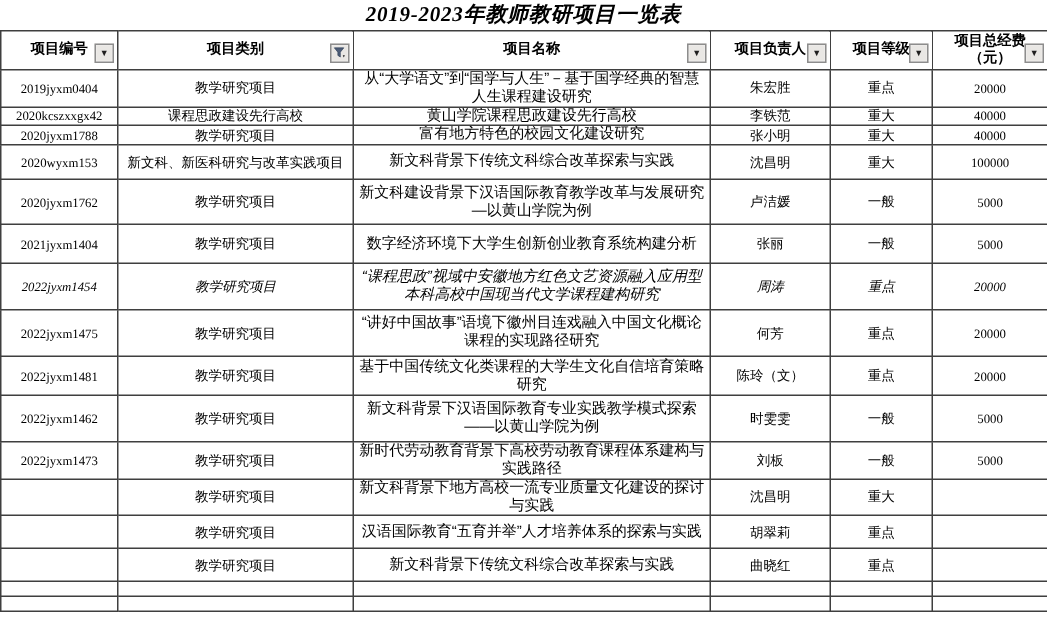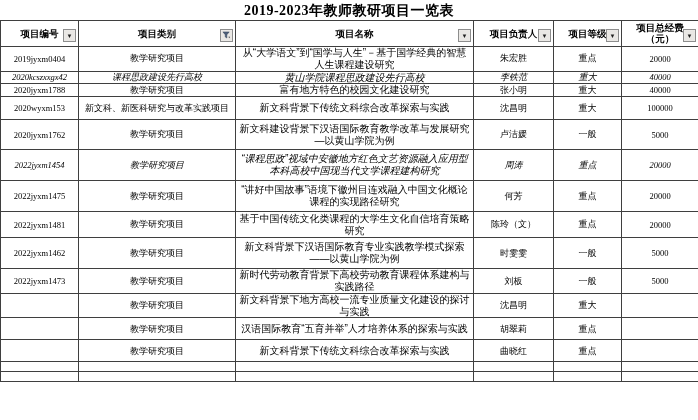--- a/index.html
+++ b/index.html
@@ -6,20 +6,21 @@
   body {
     width:698px; height:420px; overflow:hidden;
     background:#ffffff; color:#000000;
     font-family:"Liberation Sans", sans-serif;
   }
   .title {
     height:20px; line-height:21px; text-align:center;
     font-weight:bold; font-size:14px;
     font-family:"Liberation Serif", serif;
     letter-spacing:0.5px;
+    font-style:italic;
   }
   table.grid {
     border-collapse:collapse; table-layout:fixed;
     width:698px;
   }
   .grid th, .grid td {
     border:1px solid #3f3f3f;
     padding:0 2px;
     text-align:center; vertical-align:middle;
     overflow:hidden;
@@ -103,21 +104,21 @@
   </thead>
   <tbody>
       <tr style="height: 21px;">
         <td class="c-id">2019jyxm0404</td>
         <td class="c-category">教学研究项目</td>
         <td class="c-name">从“大学语文”到“国学与人生”－基于国学经典的智慧人生课程建设研究</td>
         <td class="c-leader">朱宏胜</td>
         <td class="c-level">重点</td>
         <td class="c-fund">20000</td>
       </tr>
-      <tr style="height: 12px; font-style: italic;">
+      <tr style="height: 12px;">
         <td class="c-id">2020kcszxxgx42</td>
         <td class="c-category">课程思政建设先行高校</td>
         <td class="c-name">黄山学院课程思政建设先行高校</td>
         <td class="c-leader">李铁范</td>
         <td class="c-level">重大</td>
         <td class="c-fund">40000</td>
       </tr>
       <tr style="height: 12px;">
         <td class="c-id">2020jyxm1788</td>
         <td class="c-category">教学研究项目</td>
@@ -135,20 +136,28 @@
         <td class="c-fund">100000</td>
       </tr>
       <tr style="height: 30px;">
         <td class="c-id">2020jyxm1762</td>
         <td class="c-category">教学研究项目</td>
         <td class="c-name">新文科建设背景下汉语国际教育教学改革与发展研究—以黄山学院为例</td>
         <td class="c-leader">卢洁媛</td>
         <td class="c-level">一般</td>
         <td class="c-fund">5000</td>
       </tr>
+      <tr style="height: 26px;">
+        <td class="c-id">2021jyxm1404</td>
+        <td class="c-category">教学研究项目</td>
+        <td class="c-name">数字经济环境下大学生创新创业教育系统构建分析</td>
+        <td class="c-leader">张丽</td>
+        <td class="c-level">一般</td>
+        <td class="c-fund">5000</td>
+      </tr>
       <tr style="height: 31px; font-style: italic;">
         <td class="c-id">2022jyxm1454</td>
         <td class="c-category">教学研究项目</td>
         <td class="c-name">“课程思政”视域中安徽地方红色文艺资源融入应用型本科高校中国现当代文学课程建构研究</td>
         <td class="c-leader">周涛</td>
         <td class="c-level">重点</td>
         <td class="c-fund">20000</td>
       </tr>
       <tr style="height: 31px;">
         <td class="c-id">2022jyxm1475</td>

